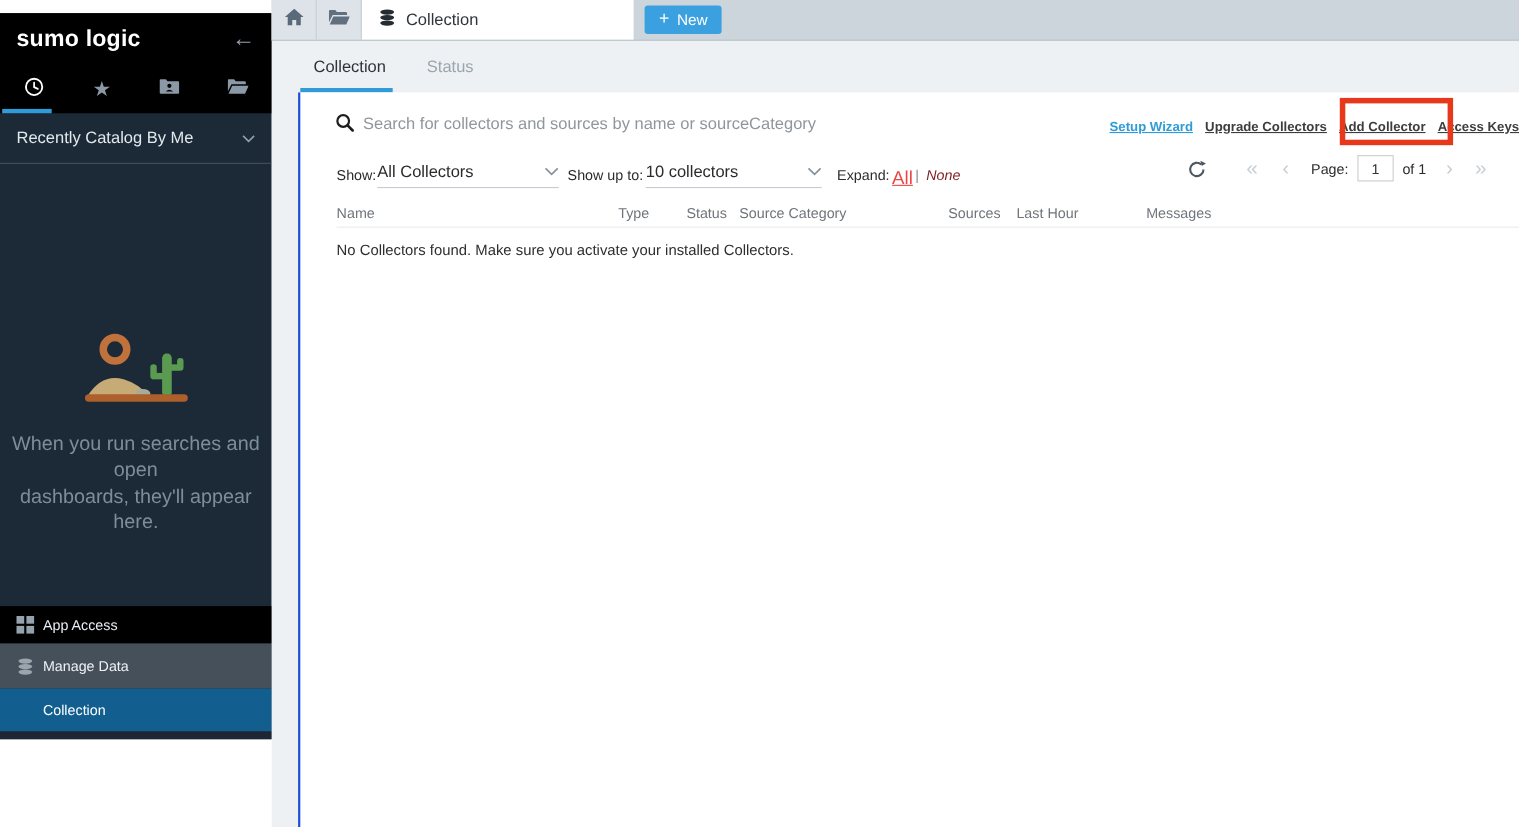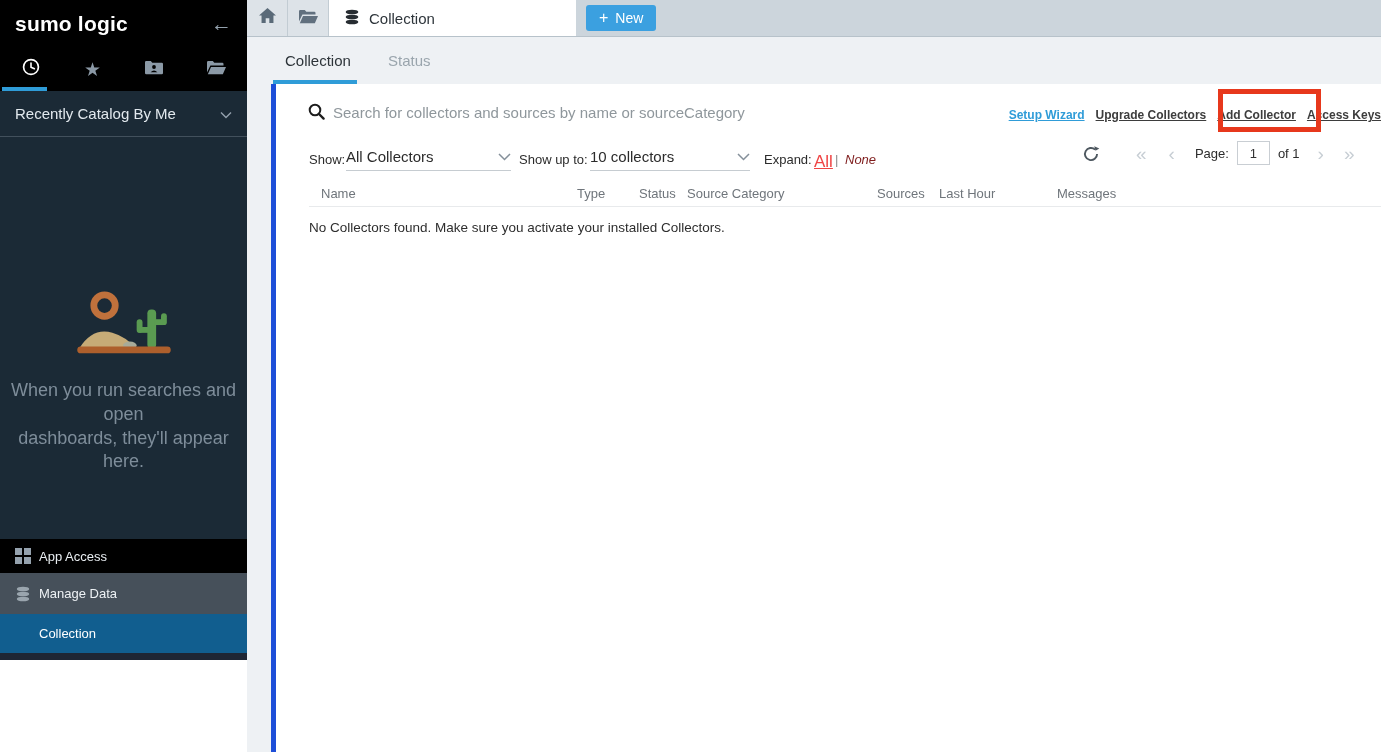--- a/index.html
+++ b/index.html
@@ -1,20 +1,20 @@
 <!DOCTYPE html>
 <html><head>
 <meta charset="utf-8">
 <style>
   * { margin:0; padding:0; box-sizing:border-box; }
   html,body { width:1381px; height:752px; overflow:hidden; }
   body { font-family:"Liberation Sans", sans-serif; background:#fff; position:relative; }
 
   
-  .sidebar { position:absolute; left:0; top:0; width:247px; height:660px; background:#1b2a36; }
+  .sidebar { position:absolute; left:0; top:12px; width:247px; height:660px; background:#1b2a36; }
   .side-header { position:relative; height:91px; background:#000; }
   .logo-row { height:47px; display:flex; align-items:center; justify-content:space-between; padding:0 15px; }
   .logo { color:#fff; font-size:21px; font-weight:bold; letter-spacing:.2px; }
   .back-arrow { color:#93a1ad; font-size:21px; cursor:pointer; line-height:1; }
   .nav-row { height:44px; display:flex; }
   .nav-cell { flex:1; display:flex; align-items:center; justify-content:center; cursor:pointer; }
   .star-glyph { color:#8b99a6; font-size:19px; }
   .nav-underline { position:absolute; bottom:0; left:2px; width:45px; height:4px; background:#2f9cd8; }
   .recent-row { height:46px; display:flex; align-items:center; justify-content:space-between; padding:0 15px; border-bottom:1px solid #42505c; color:#e2e9ee; font-size:15px; cursor:pointer; }
   .empty-state { position:absolute; top:290px; left:0; width:100%; text-align:center; }
@@ -38,21 +38,21 @@
   .active-tab { width:247px; background:#fff; display:flex; align-items:center; gap:9px; padding-left:15px; font-size:15px; color:#2e353b; cursor:pointer; }
   .new-btn { margin:5px 0 5px 10px; background:#3ba0e0; color:#fff; border:none; border-radius:3px; padding:0 13px; font-size:14px; display:flex; align-items:center; gap:7px; cursor:pointer; font-family:inherit; }
   .new-plus { font-size:16px; line-height:1; }
 
   .subtab-row { position:relative; height:47px; }
   .subtab { position:absolute; top:0; height:43px; line-height:47px; font-size:15px; cursor:pointer; }
   .subtab-collection { left:38px; color:#2d3439; }
   .subtab-status { left:141px; color:#9aa5ad; }
   .subtab-underline { position:absolute; left:26px; top:43px; width:84px; height:4px; background:#2f9cd8; }
 
-  .content { position:absolute; left:24px; top:84px; right:0; bottom:0; background:#fff; border-left:5px solid #1d4ed8; }
+  .content { position:absolute; left:24px; top:84px; right:0; bottom:0; background:#fff; border-left:2px solid #1d4ed8; }
 
   .search-icon { position:absolute; left:31px; top:18px; }
   .search-input { position:absolute; left:57px; top:15px; width:620px; height:26px; border:none; outline:none; font-size:15px; color:#333; font-family:inherit; background:transparent; }
   .search-input::placeholder { color:#8f979c; opacity:1; }
 
   .links-row { position:absolute; top:24px; right:0; display:flex; gap:11px; font-size:12px; font-weight:bold; white-space:nowrap; }
   .action-link { color:#3d3d3d; text-decoration:underline; cursor:pointer; }
   .action-link.primary { color:#2f9cd8;text-align:right; }
 
   .controls-row { position:absolute; left:33px; top:59px; height:28px; width:620px; }
@@ -72,21 +72,21 @@
 
   .pager { position:absolute; left:860px; top:57px; display:flex; align-items:center; }
   .pg-chev { color:#c7ced4; font-size:19px; cursor:pointer; line-height:1; }
   .pg-prev { margin-left:22px; }
   .pg-label { margin-left:20px; font-size:13px; color:#2c2c2c; }
   .pg-input { margin-left:8px; width:33px; height:24px; border:1px solid #c9ced3; text-align:center; font-size:13px; color:#333; font-family:inherit; outline:none; }
   .pg-of { margin-left:8px; font-size:13px; color:#2c2c2c; }
   .pg-next { margin-left:18px; }
   .pg-last { margin-left:20px; }
 
-  .thead { position:absolute; top:102px; left:12px; right:0; height:20px;padding-left:32px; }
+  .thead { position:absolute; top:102px; left:0; right:0; height:20px;padding-left:32px; }
   .th { position:absolute; top:0; font-size:13px; color:#6f757b; cursor:pointer; }
   .th-name { left:33px; } .th-type { left:289px; } .th-status { left:351px; }
   .th-sourcecategory { left:399px; } .th-sources { left:589px; }
   .th-lasthour { left:651px; } .th-messages { left:769px; }
   .divider { position:absolute; top:122px; left:33px; right:0; height:1px; background:#e8eaec; }
   .empty-msg { position:absolute; top:136px; left:33px; font-size:13.5px; color:#2e2e2e; }
 
   .annotation-box { position:absolute; left:1218px; top:89px; width:103px; height:43px; border:5px solid #e7381c; z-index:60; pointer-events:none; }
 </style>
 </head>

